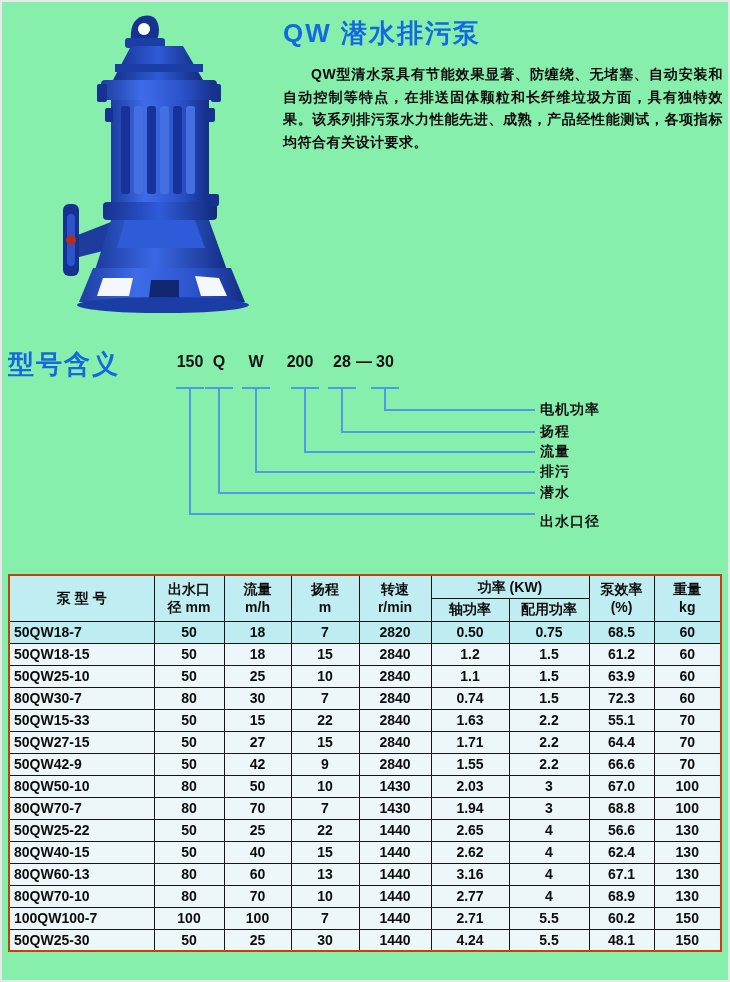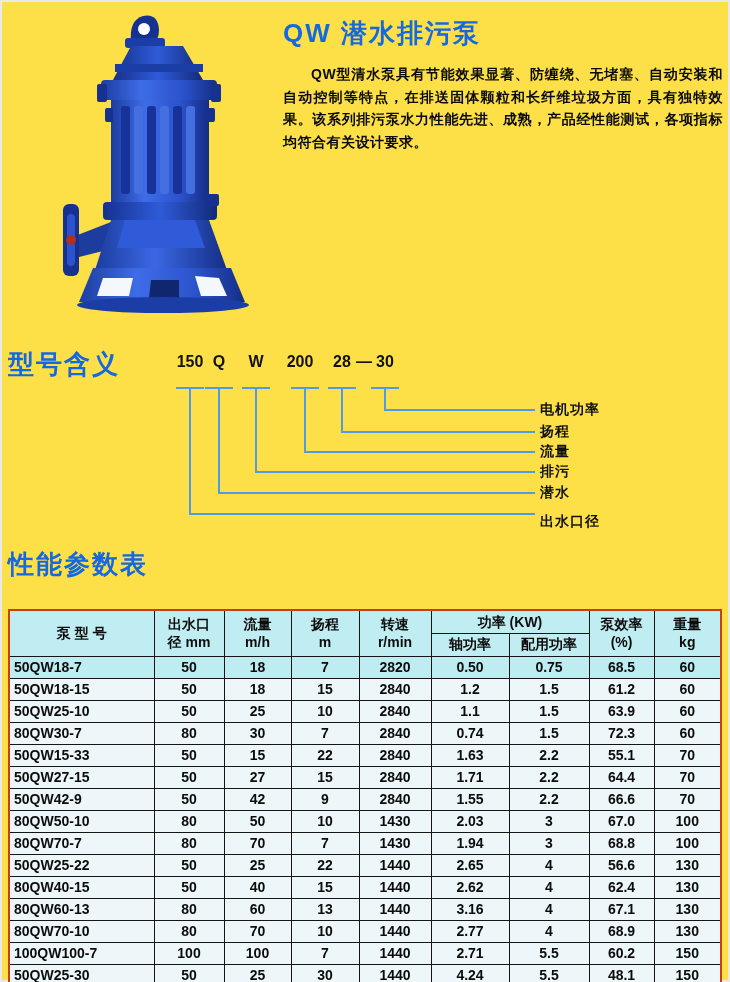--- a/index.html
+++ b/index.html
@@ -1,20 +1,20 @@
 <!DOCTYPE html>
 <html><head>
 <meta charset="utf-8">
 <style>
   * { margin:0; padding:0; box-sizing:border-box; }
   html,body { background:#dcdcdc; }
   body { font-family:"Liberation Sans","DejaVu Sans",sans-serif; }
   .page {
     position:relative; width:730px; height:982px; margin:0 auto;
-    background:#fde047; overflow:hidden;
+    background:#86efac; overflow:hidden;
     box-shadow: inset 0 0 0 2px #e9e9e9;
   }
   
   .pump-figure { position:absolute; left:55px; top:8px; width:215px; height:310px; }
   
   .intro { position:absolute; left:283px; top:16px; width:440px; }
   .application { position:absolute; left:283px; top:216px; width:440px; }
   h1.sec-title, h2.sec-title {
     color:#1568e0; font-size:26px; font-weight:bold; letter-spacing:2px;
   }
@@ -152,21 +152,20 @@
 
     <span class="diagram-label" style="top:56px">电机功率</span>
     <span class="diagram-label" style="top:78px">扬程</span>
     <span class="diagram-label" style="top:98px">流量</span>
     <span class="diagram-label" style="top:118px">排污</span>
     <span class="diagram-label" style="top:139px">潜水</span>
     <span class="diagram-label" style="top:168px">出水口径</span>
   </section>
 
   <section class="perf-section">
-    <h2 class="sec-title">性能参数表</h2>
 
     <table class="perf-table">
       <colgroup>
         <col style="width:145px">
           <col style="width:70px">
           <col style="width:67px">
         <col style="width:68px">
           <col style="width:72px">
           <col style="width:78px">
         <col style="width:80px">

